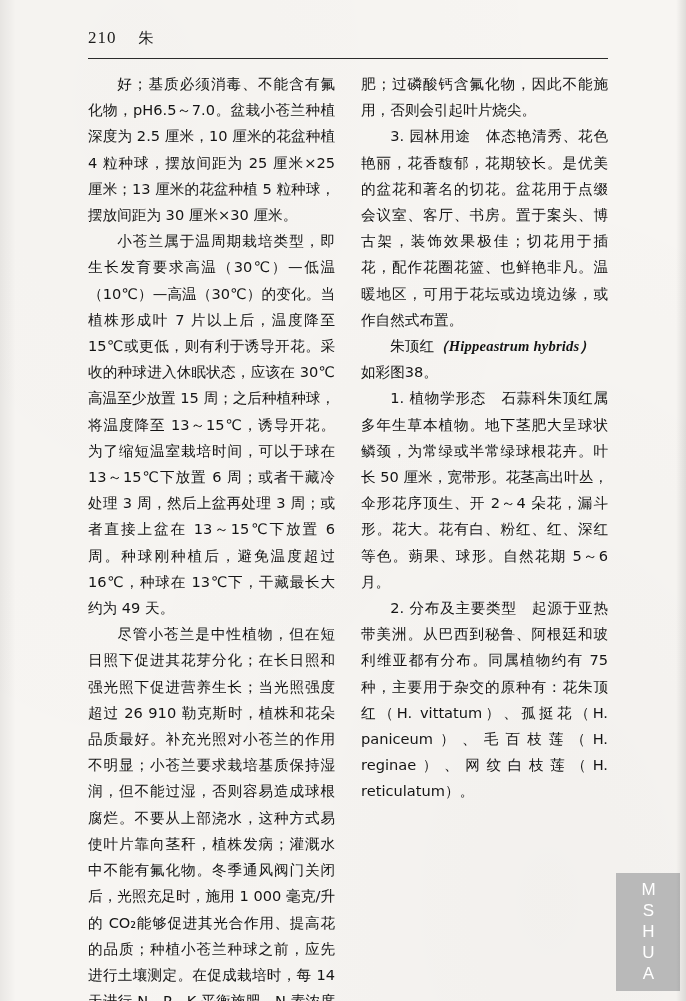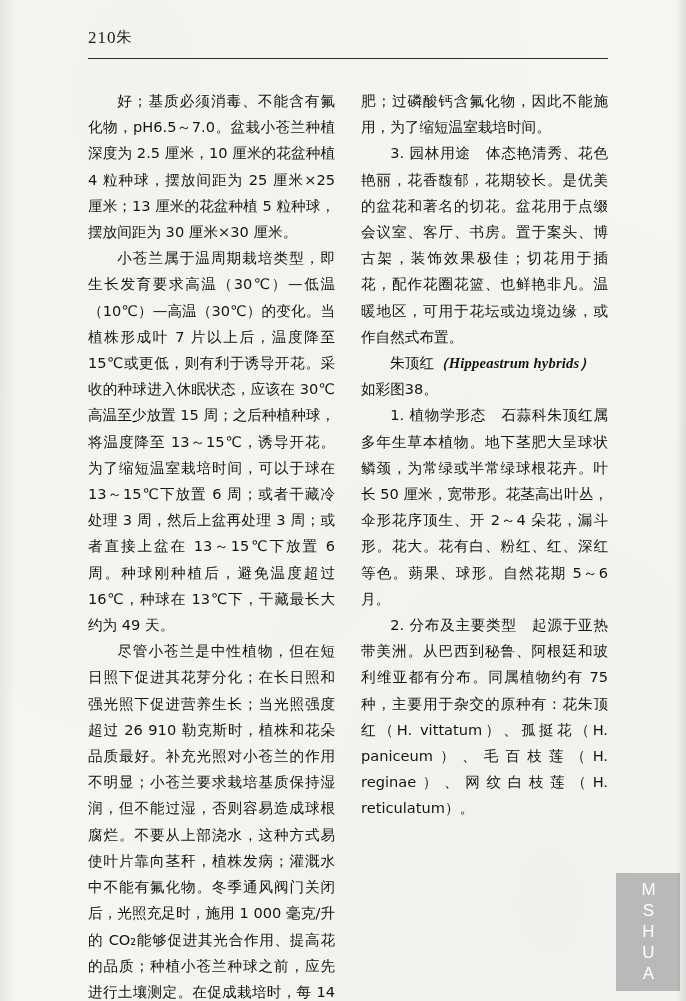--- a/index.html
+++ b/index.html
@@ -28,21 +28,22 @@
     background:
       radial-gradient(ellipse at 20% 10%, rgba(0,0,0,0.012), transparent 60%),
       radial-gradient(ellipse at 80% 90%, rgba(0,0,0,0.02), transparent 60%);
     pointer-events: none;
   }
   .header {
     position: absolute;
     top: 28px;
     left: 88px;
     display: flex;
-    align-items: flex-start;
+    align-items: flex-end;
+    gap: 22px;
     color: #1b1b1b;
   }
   .header .folio {
     font-size: 17px;
     letter-spacing: 1px;
     font-family: "Liberation Serif", serif;
   }
   .header .runhead {
     font-size: 15px;
     font-family: "DejaVu Sans", sans-serif;
@@ -50,21 +51,21 @@
   .rule {
     position: absolute;
     left: 88px;
     top: 58px;
     width: 520px;
     height: 1px;
     background: #2b2b2b;
   }
   .columns {
     position: absolute;
-    top: 88px;
+    top: 71px;
     left: 88px;
     width: 520px;
     height: 880px;
     display: flex;
     gap: 26px;
   }
   .col {
     width: 247px;
     font-size: 14.6px;
     line-height: 26.2px;
@@ -140,21 +141,21 @@
 
   <div class="columns">
 
     <div class="col">
       <p class="ind">好；基质必须消毒、不能含有氟化物，pH6.5～7.0。盆栽小苍兰种植深度为 2.5 厘米，10 厘米的花盆种植 4 粒种球，摆放间距为 25 厘米×25 厘米；13 厘米的花盆种植 5 粒种球，摆放间距为 30 厘米×30 厘米。</p>
       <p class="ind">小苍兰属于温周期栽培类型，即生长发育要求高温（30℃）—低温（10℃）—高温（30℃）的变化。当植株形成叶 7 片以上后，温度降至 15℃或更低，则有利于诱导开花。采收的种球进入休眠状态，应该在 30℃高温至少放置 15 周；之后种植种球，将温度降至 13～15℃，诱导开花。为了缩短温室栽培时间，可以于球在 13～15℃下放置 6 周；或者干藏冷处理 3 周，然后上盆再处理 3 周；或者直接上盆在 13～15℃下放置 6 周。种球刚种植后，避免温度超过 16℃，种球在 13℃下，干藏最长大约为 49 天。</p>
       <p class="ind">尽管小苍兰是中性植物，但在短日照下促进其花芽分化；在长日照和强光照下促进营养生长；当光照强度超过 26 910 勒克斯时，植株和花朵品质最好。补充光照对小苍兰的作用不明显；小苍兰要求栽培基质保持湿润，但不能过湿，否则容易造成球根腐烂。不要从上部浇水，这种方式易使叶片靠向茎秆，植株发病；灌溉水中不能有氟化物。冬季通风阀门关闭后，光照充足时，施用 1 000 毫克/升的 CO₂能够促进其光合作用、提高花的品质；种植小苍兰种球之前，应先进行土壤测定。在促成栽培时，每 14 天进行 N、P、K 平衡施肥，N 素浓度为 200 毫克/升；避免施用氨态氮</p>
     </div>
 
     <div class="col">
-      <p>肥；过磷酸钙含氟化物，因此不能施用，为了缩短温室栽培时间。</p>
+      <p>肥；过磷酸钙含氟化物，因此不能施用，否则会引起叶片烧尖。</p>
       <p class="ind">3. 园林用途　体态艳清秀、花色艳丽，花香馥郁，花期较长。是优美的盆花和著名的切花。盆花用于点缀会议室、客厅、书房。置于案头、博古架，装饰效果极佳；切花用于插花，配作花圈花篮、也鲜艳非凡。温暖地区，可用于花坛或边境边缘，或作自然式布置。</p>
 
       <p class="ind sect-title">
         <span>朱顶红</span><span class="sci">（Hippeastrum hybrids）</span>
       </p>
       <p>如彩图38。</p>
 
       <p class="ind">1. 植物学形态　石蒜科朱顶红属多年生草本植物。地下茎肥大呈球状鳞颈，为常绿或半常绿球根花卉。叶长 50 厘米，宽带形。花茎高出叶丛，伞形花序顶生、开 2～4 朵花，漏斗形。花大。花有白、粉红、红、深红等色。蒴果、球形。自然花期 5～6 月。</p>
       <p class="ind">2. 分布及主要类型　起源于亚热带美洲。从巴西到秘鲁、阿根廷和玻利维亚都有分布。同属植物约有 75 种，主要用于杂交的原种有：花朱顶红（H. vittatum）、孤挺花（H. paniceum）、毛百枝莲（H. reginae）、网纹白枝莲（H. reticulatum）。</p>
 

